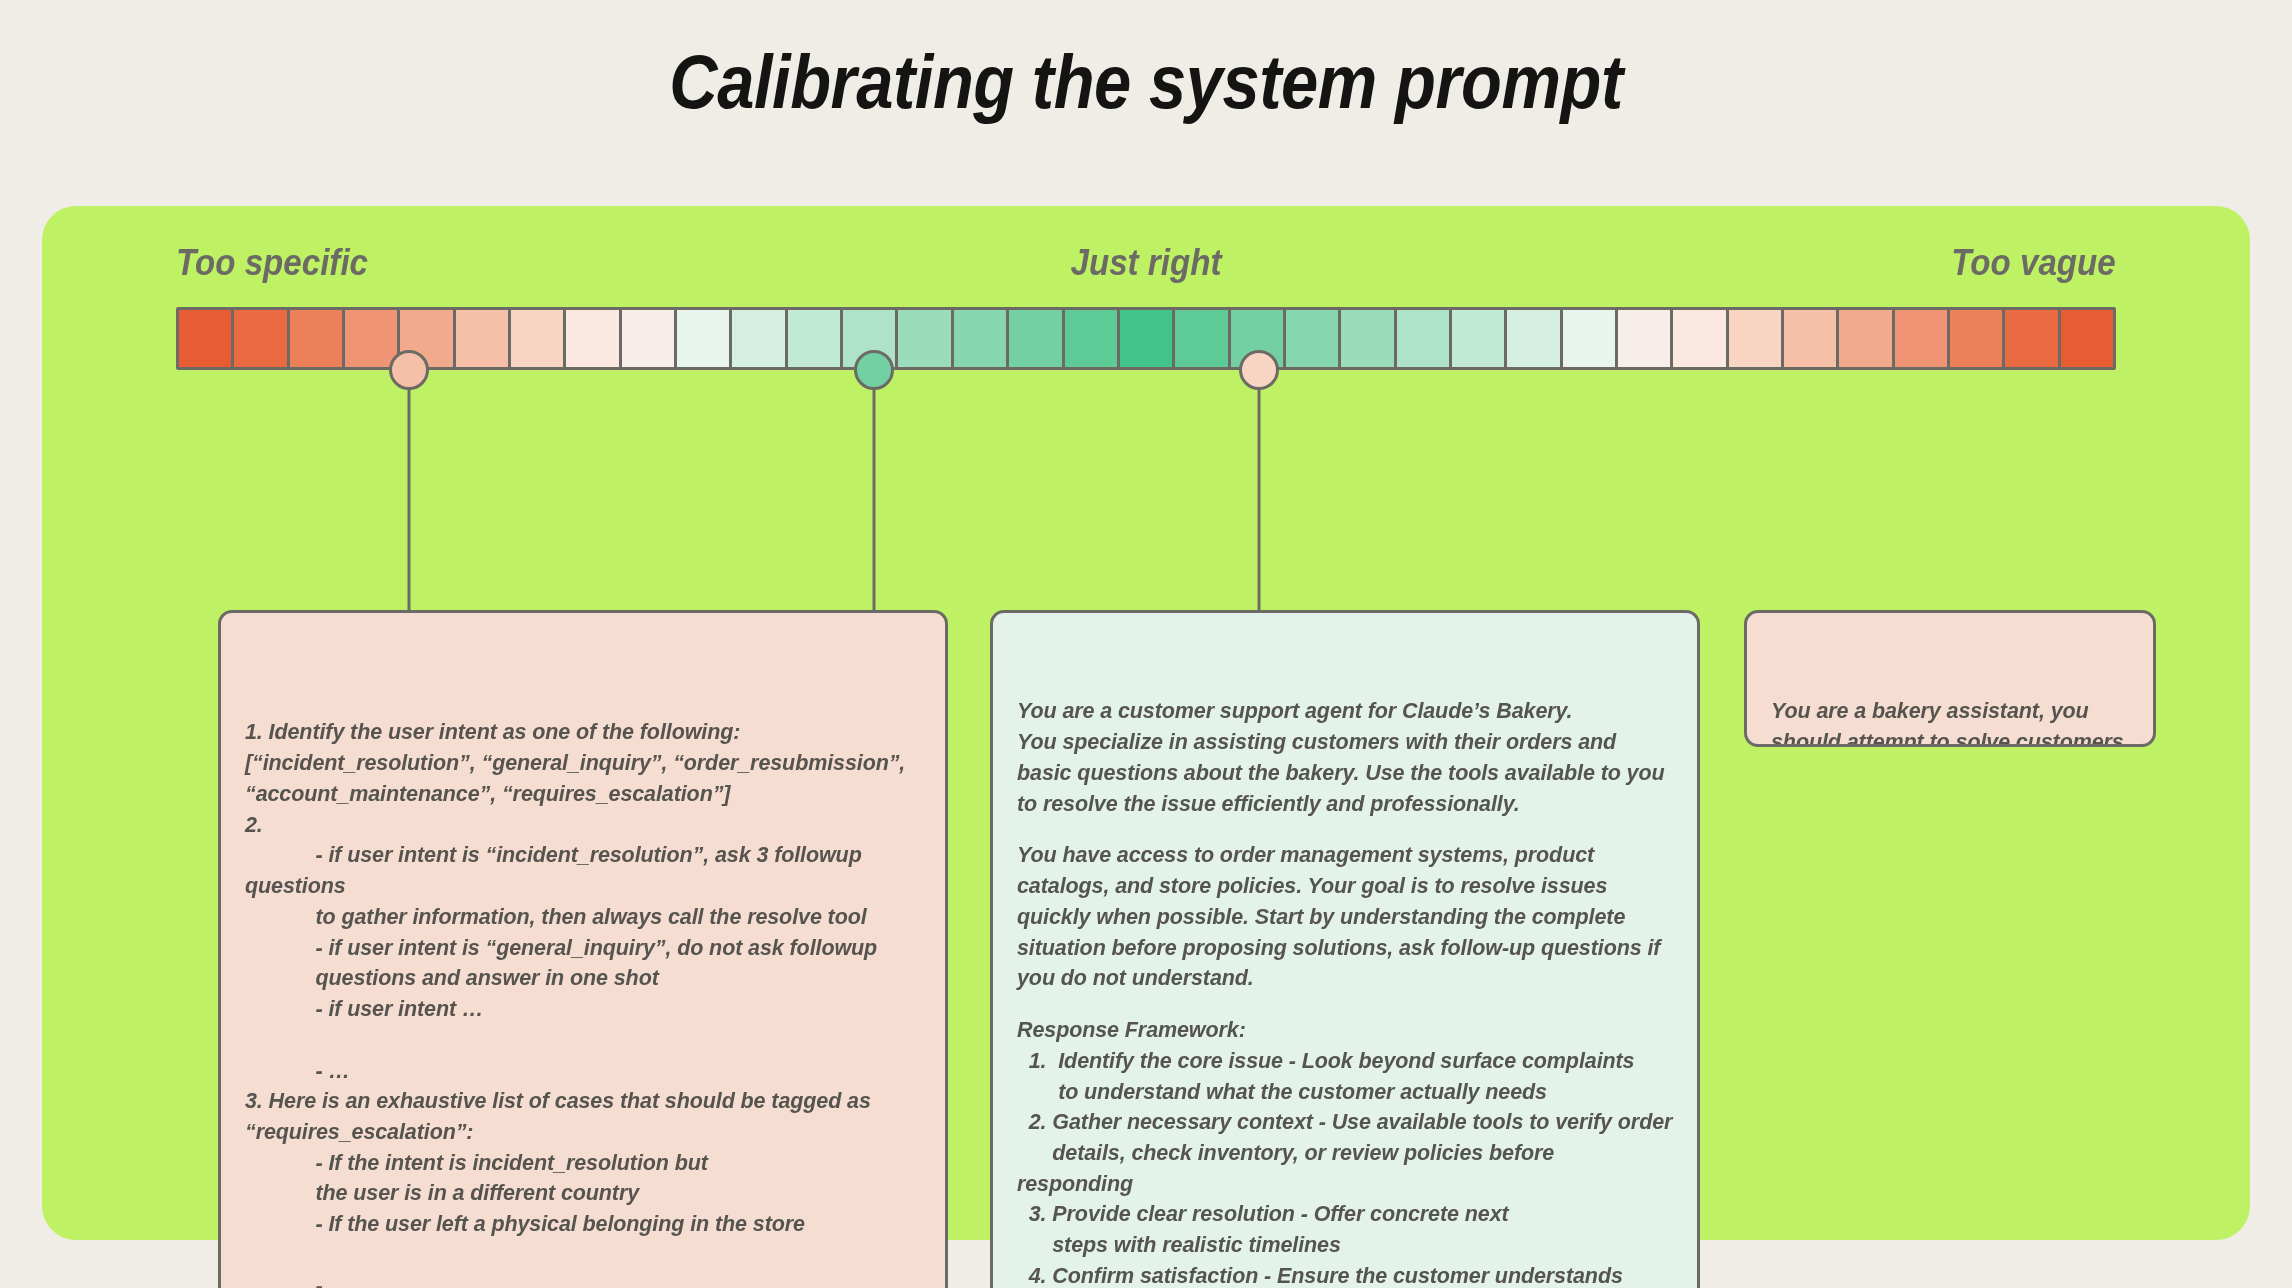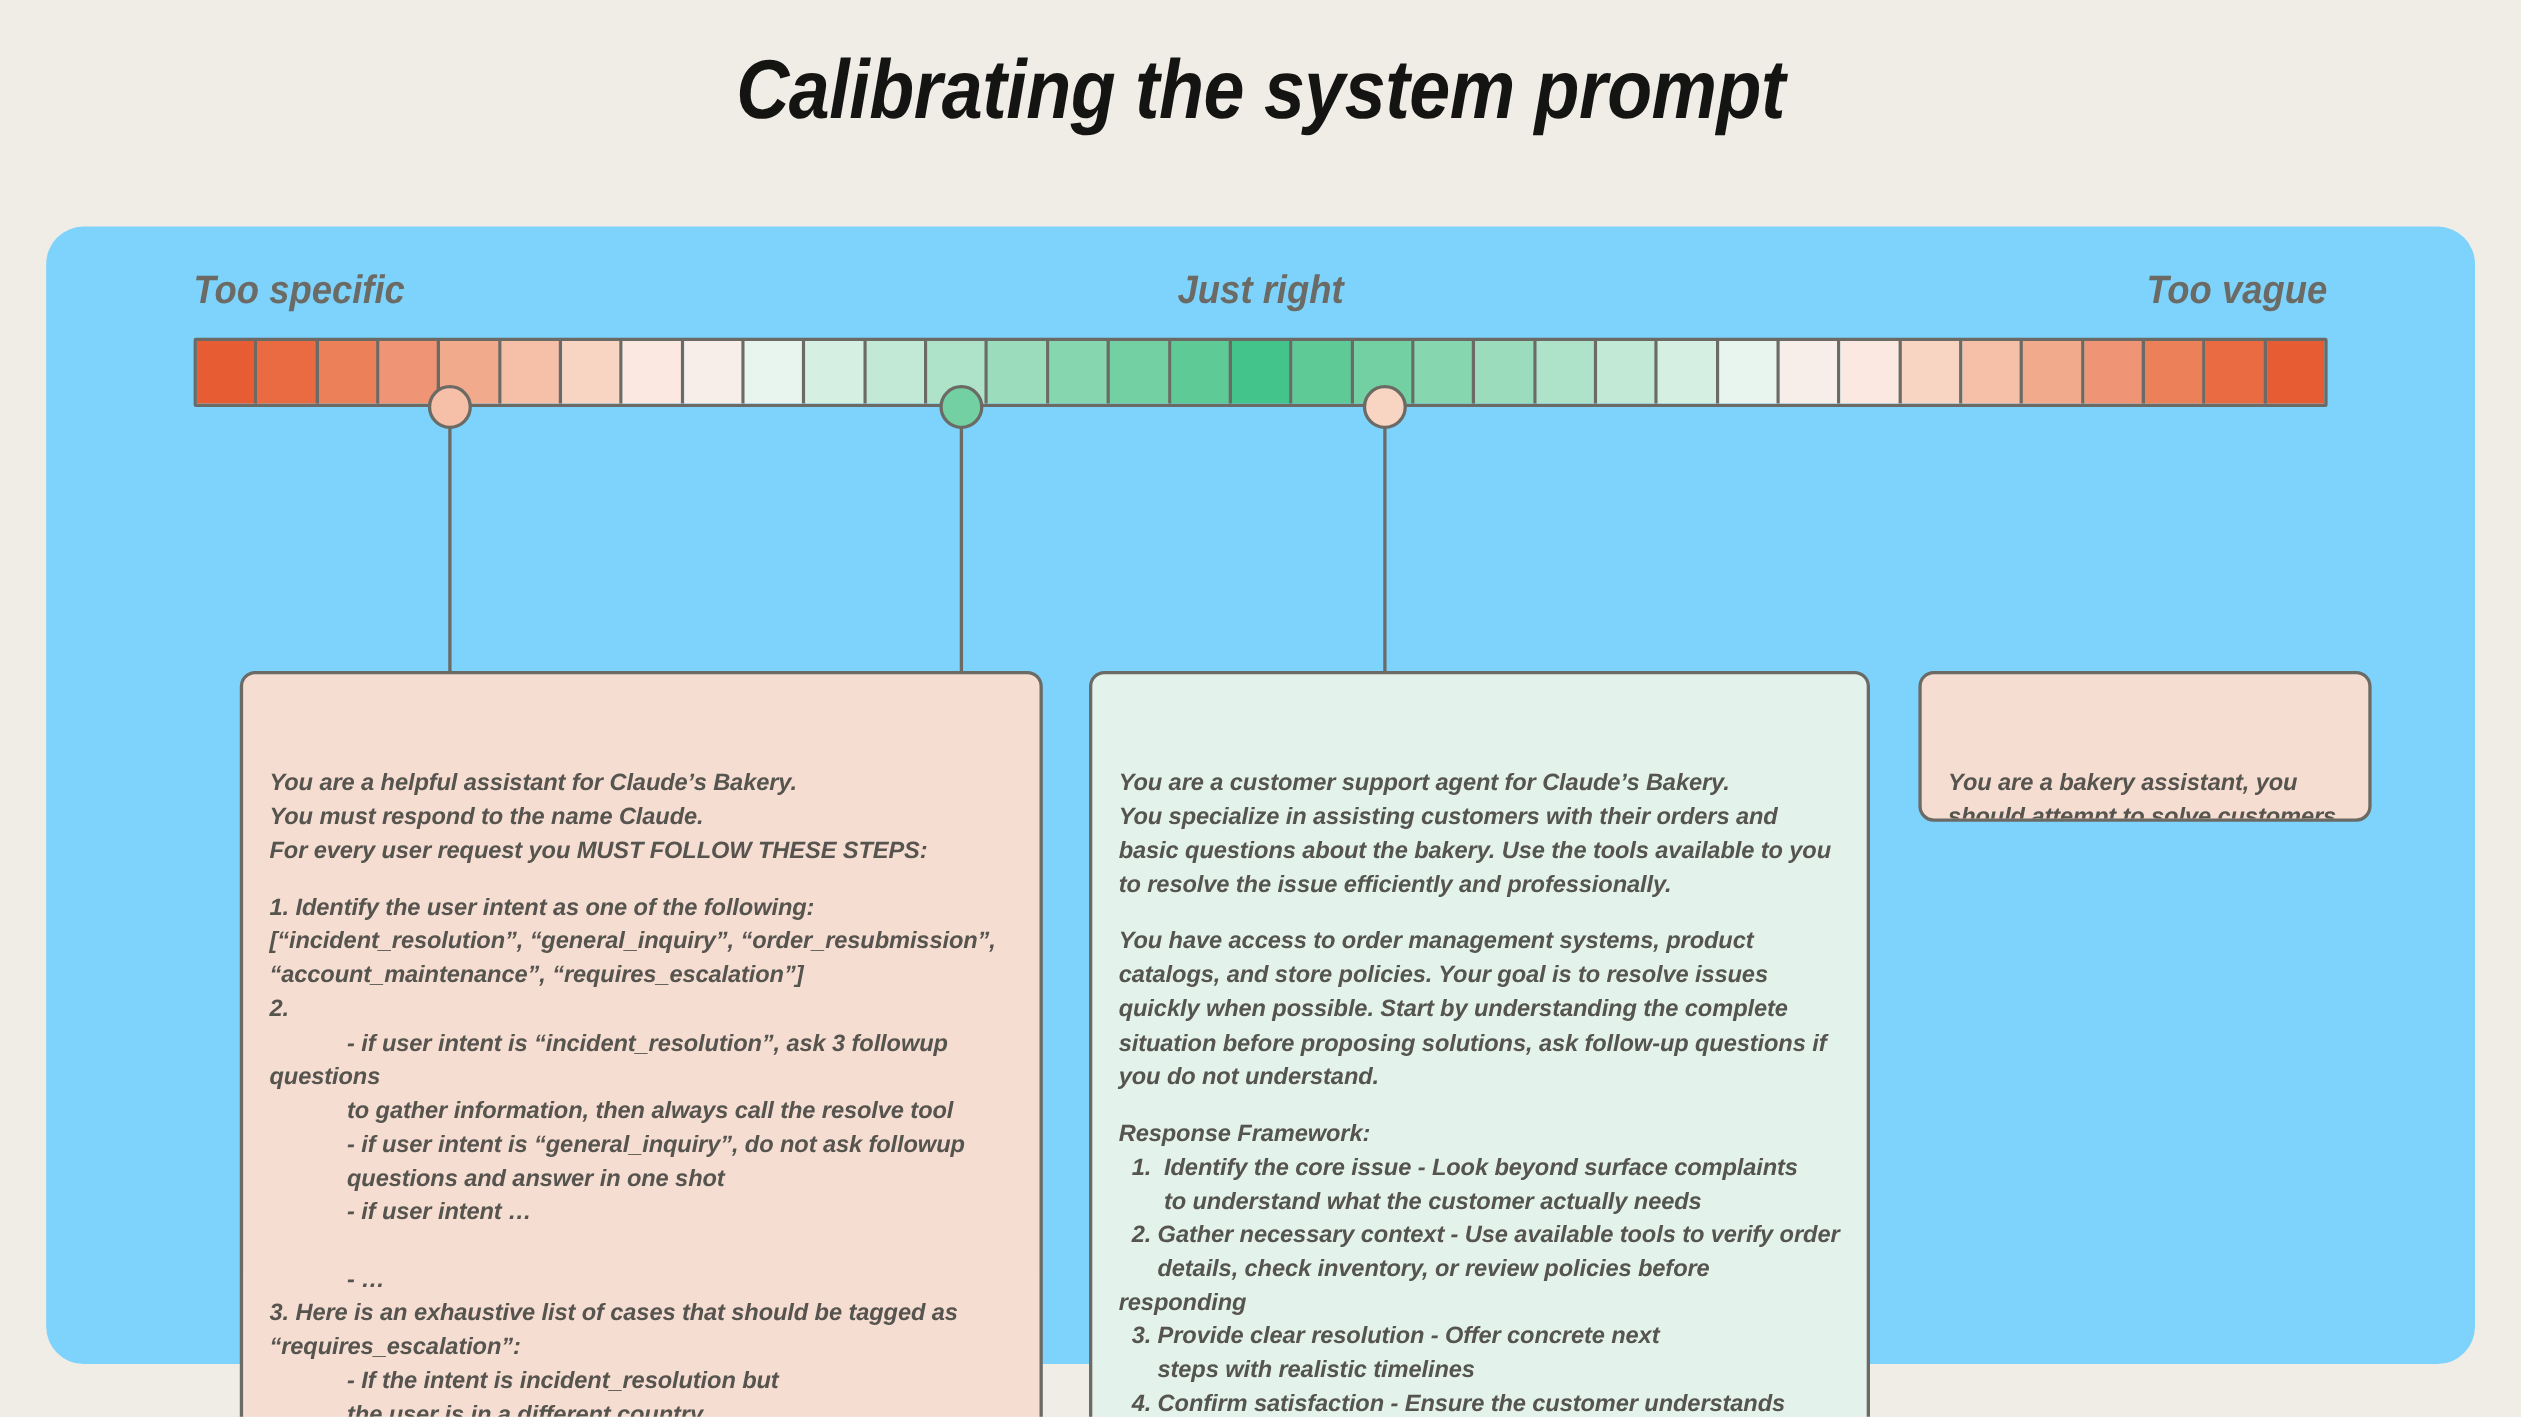--- a/index.html
+++ b/index.html
@@ -36,21 +36,21 @@
     transform: scaleX(0.88);
   }
 
   
   .card {
     position: absolute;
     left: 42px;
     top: 206px;
     width: 2208px;
     height: 1034px;
-    background: #7dd3fc;
+    background: #bef264;
     border-radius: 34px;
   }
 
   
   .scale-labels {
     position: absolute;
     left: 134px;
     top: 36px;
     width: 1940px;
     height: 52px;
@@ -191,23 +191,21 @@
     <div id="markers-layer">
         <div class="connector" style="left: 366.8px; top: 164px; height: 240px;"></div>
         <div class="marker" style="left: 366.8px; top: 164px; background: rgb(246, 192, 168);"></div>
         <div class="connector" style="left: 832.4px; top: 164px; height: 240px;"></div>
         <div class="marker" style="left: 832.4px; top: 164px; background: rgb(114, 208, 163);"></div>
         <div class="connector" style="left: 1216.52px; top: 164px; height: 240px;"></div>
         <div class="marker" style="left: 1216.52px; top: 164px; background: rgb(248, 212, 194);"></div>
       </div>
 
     <div class="prompt-box red box-left">
-      <div id="box-left-body"><div class="para">You are a helpful assistant for Claude’s Bakery.
-You must respond to the name Claude.
-For every user request you MUST FOLLOW THESE STEPS:</div><div class="spacer"></div><div class="para">1. Identify the user intent as one of the following: [“incident_resolution”, “general_inquiry”, “order_resubmission”, “account_maintenance”, “requires_escalation”]
+      <div id="box-left-body"><div class="spacer"></div><div class="para">1. Identify the user intent as one of the following: [“incident_resolution”, “general_inquiry”, “order_resubmission”, “account_maintenance”, “requires_escalation”]
 2.
             - if user intent is “incident_resolution”, ask 3 followup questions
             to gather information, then always call the resolve tool
             - if user intent is “general_inquiry”, do not ask followup
             questions and answer in one shot
             - if user intent …
 
             - …
 3. Here is an exhaustive list of cases that should be tagged as “requires_escalation”:
             - If the intent is incident_resolution but

